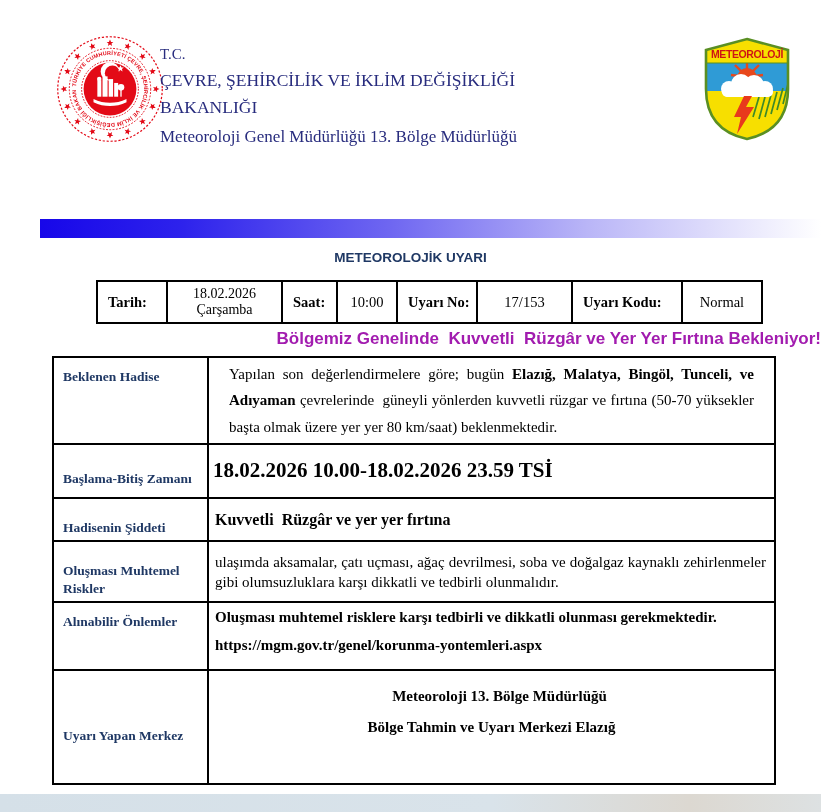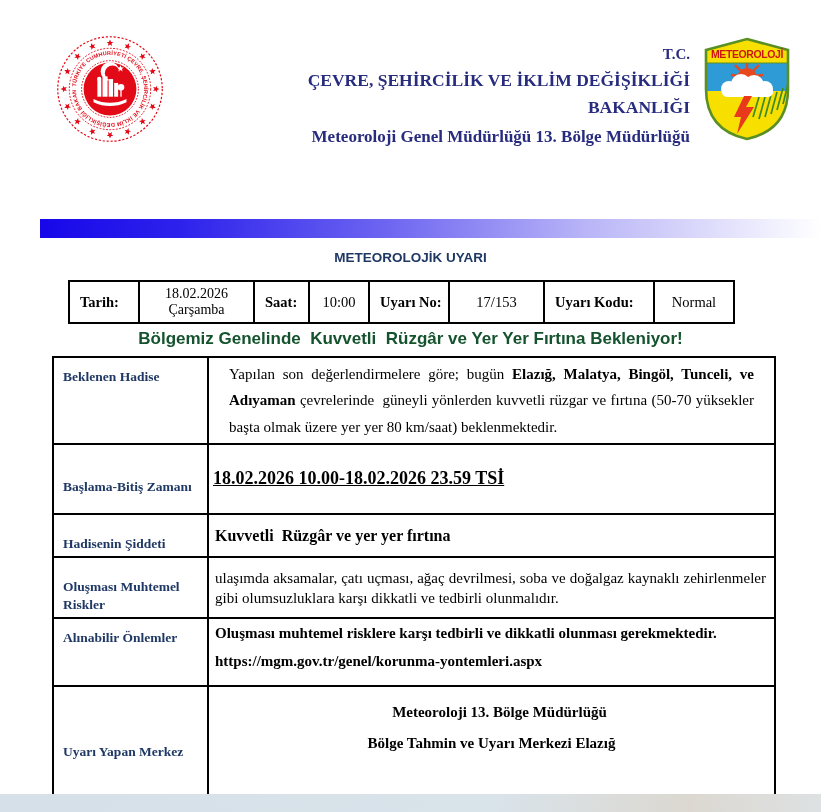--- a/index.html
+++ b/index.html
@@ -1,59 +1,59 @@
 <!DOCTYPE html>
 <html><head>
 <meta charset="utf-8">
 <style>
   html,body{margin:0;padding:0;background:#ffffff;}
   .page{position:relative;width:821px;height:812px;background:#ffffff;font-family:"Liberation Serif",serif;overflow:hidden;color:#000;}
   .pre{white-space:pre-wrap;}
 
   
   .gov-emblem{position:absolute;left:55px;top:34px;width:110px;height:110px;}
-  .title-block{position:absolute;left:160px;top:46px;width:530px;text-align:right;color:#282c7e;font-weight:bold;}
+  .title-block{position:absolute;left:160px;top:46px;width:530px;text-align:left;color:#282c7e;font-weight:normal;}
   .tc{font-size:15px;}
   .ministry{font-size:17.5px;margin-top:7px;}
   .ministry2{font-size:17.5px;margin-top:6px;}
   .dept{font-size:17px;margin-top:9px;}
   .met-logo{position:absolute;left:702px;top:37px;width:90px;height:104px;}
   .met-logo svg{position:absolute;left:0;top:0;}
   .met-banner{position:absolute;left:0;top:11px;width:100%;text-align:center;font-family:"Liberation Sans",sans-serif;font-weight:bold;font-size:10.5px;letter-spacing:-0.4px;color:#cf1414;}
 
   
   .grad-bar{position:absolute;left:40px;top:219px;width:781px;height:19px;
     background:linear-gradient(to right,#1707e9 0%,#2d22ec 18%,#6f67f1 45%,#b9b5f7 70%,#ffffff 100%);}
   .bottom-bar{position:absolute;left:0;top:794px;width:821px;height:18px;
     background:linear-gradient(to right,#d5e0e8 0%,#d9e3ea 60%,#dcd8d1 84%,#dde1e2 100%);}
 
   
   .section-title{position:absolute;left:0;top:250px;width:100%;text-align:center;
     font-family:"Liberation Sans",sans-serif;font-weight:bold;font-size:13.5px;color:#1f3864;}
 
   
-  .info-table{position:absolute;left:68px;top:280px;border-collapse:collapse;table-layout:fixed;width:667px;font-size:14.5px;}
+  .info-table{position:absolute;left:96px;top:280px;border-collapse:collapse;table-layout:fixed;width:667px;font-size:14.5px;}
   .info-table td{border:2px solid #000;height:38px;vertical-align:middle;overflow:hidden;}
   .ilbl{font-weight:bold;padding-left:10px;}
   .ival{text-align:center;}
   .ival .dline{line-height:1.15;font-size:14px;}
 
   
-  .headline{position:absolute;left:0;top:329px;width:100%;text-align:center;
-    font-family:"Liberation Sans",sans-serif;font-weight:bold;font-size:17px;color:#14532d;}
+  .headline{position:absolute;left:0;top:329px;width:100%;text-align:right;
+    font-family:"Liberation Sans",sans-serif;font-weight:bold;font-size:17px;color:#a21caf;}
 
   
   .details-table{position:absolute;left:52px;top:356px;border-collapse:collapse;width:724px;table-layout:fixed;}
   .details-table td{border:2px solid #000;overflow:hidden;}
   .lbl{color:#1f3864;font-weight:bold;font-size:13.5px;padding:20px 4px 4px 9px;vertical-align:middle;line-height:1.3;}
   .lbl.top{vertical-align:top;padding-top:10px;}
   .c1{font-size:15px;line-height:1.75;text-align:justify;padding:3px 20px;vertical-align:top;height:76px;}
   .bold-seg{font-weight:bold;}
   .c2{font-size:15px;padding:2px 10px;height:40px;vertical-align:middle;}
-  .c3{font-weight:bold;font-size:18px;padding:16px 4px;height:36px;vertical-align:middle;text-decoration:underline;}
+  .c3{font-weight:bold;font-size:21px;padding:8px 4px;height:36px;vertical-align:middle;}
   .c4{font-weight:bold;font-size:16px;padding:0 6px;height:30px;vertical-align:middle;}
   .c5{font-size:15px;line-height:1.35;text-align:justify;padding:2px 8px 2px 6px;height:48px;vertical-align:middle;}
   .c6{font-weight:bold;font-size:15px;padding:6px 8px 4px 6px;height:56px;vertical-align:top;}
   .c6 .line1{margin-bottom:11px;}
   .c7{font-weight:bold;font-size:15px;text-align:center;vertical-align:top;padding-top:17px;height:94px;}
   .c7 .line1{margin-bottom:14px;margin-left:16px;}
 </style>
 </head>
 <body>
 

